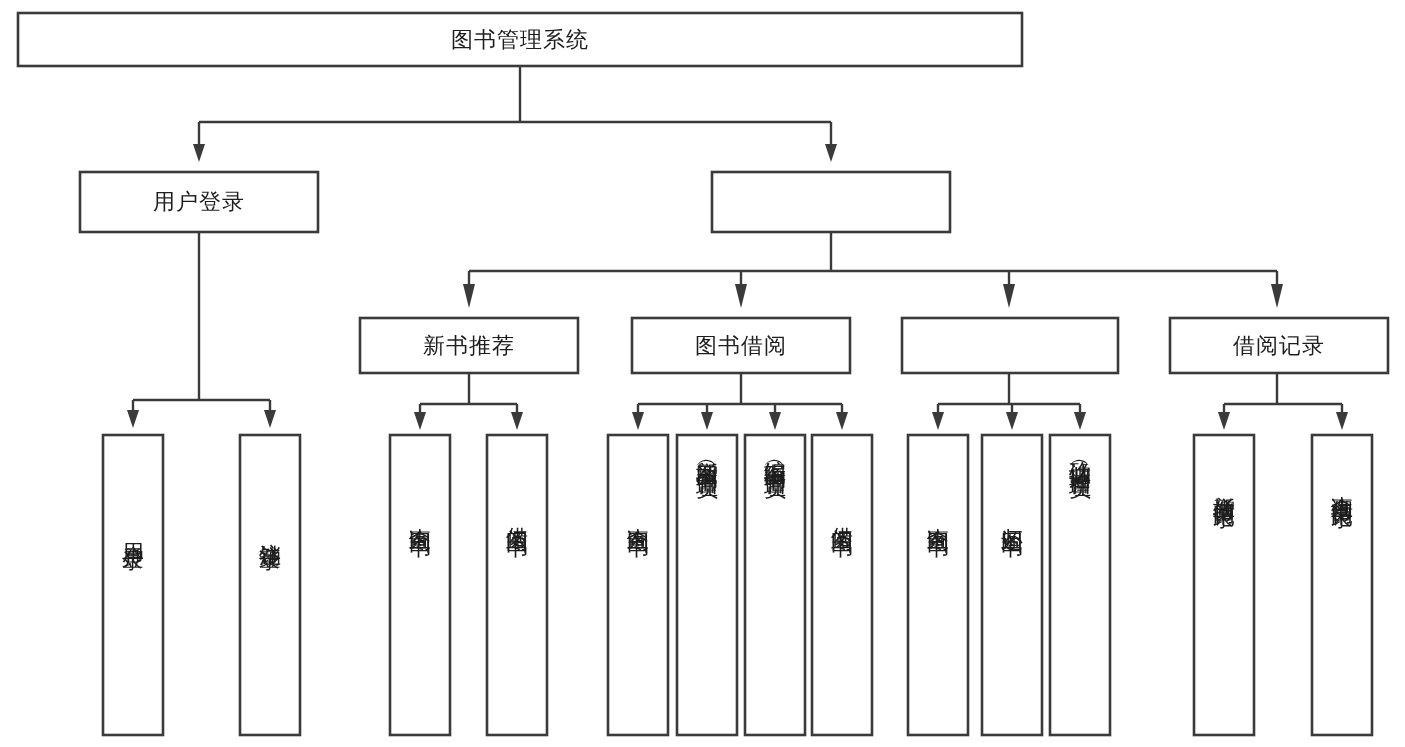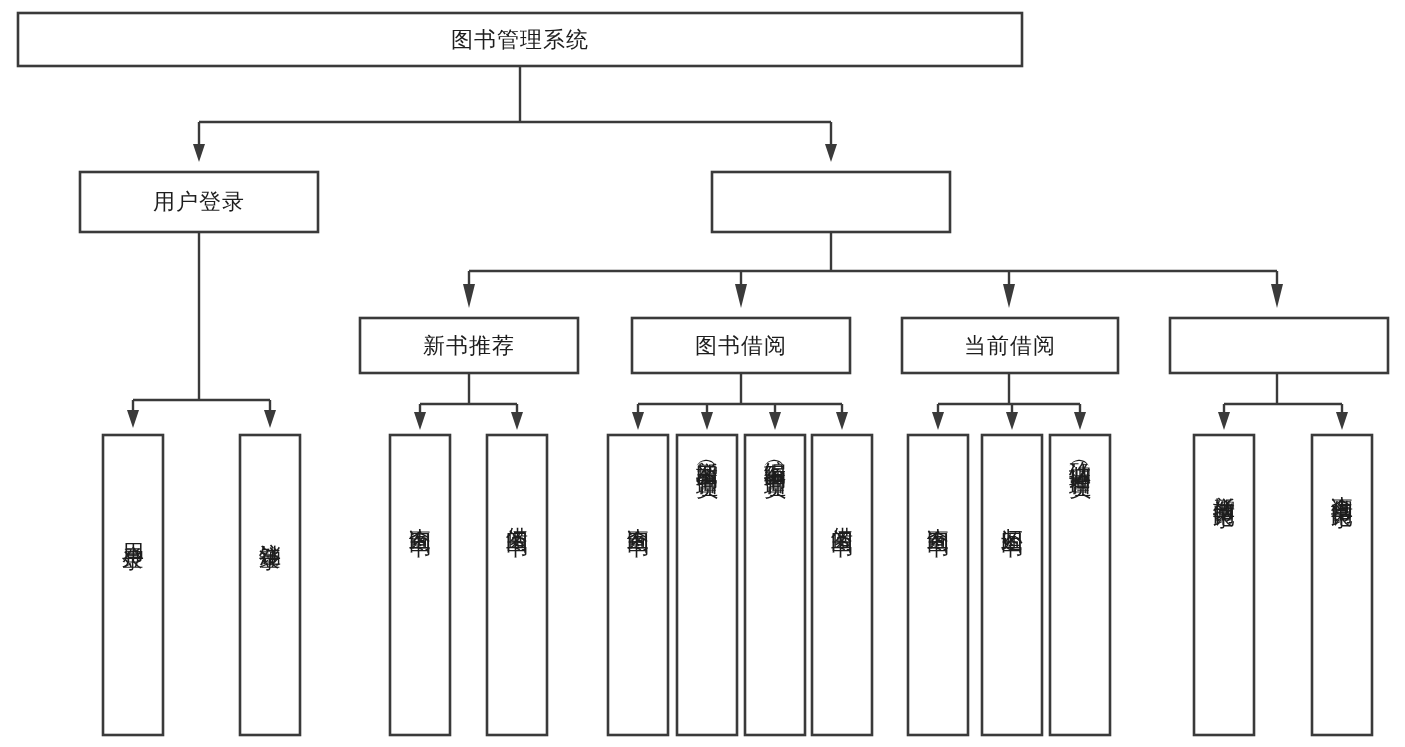--- a/index.html
+++ b/index.html
@@ -177,24 +177,24 @@
 
 
   <div class="hlabel-wrap" style="left:632px; top:318px; width:218px; height:55px;">
     <span class="hlabel-text">图书借阅</span>
   </div>
 
   <div class="hlabel-wrap" style="left:360px; top:318px; width:218px; height:55px;">
     <span class="hlabel-text">新书推荐</span>
   </div>
 
-  <div class="hlabel-wrap" style="left:902px; top:318px; width:216px; height:55px;">
-    <span class="hlabel-text">当前借阅</span>
-  </div>
-
+
+  <div class="hlabel-wrap" style="left:1170px; top:318px; width:218px; height:55px;">
+    <span class="hlabel-text">借阅记录</span>
+  </div>
 
   <div class="vlabel-wrap" style="left:103px; top:525px; width:60px; height:210px;">
     <span class="vlabel-text">用户登录</span>
   </div>
 
   <div class="vlabel-wrap" style="left:240px; top:525px; width:60px; height:210px;">
     <span class="vlabel-text">注销登录</span>
   </div>
 
   <div class="vlabel-wrap" style="left:390px; top:510px; width:60px; height:225px;">

